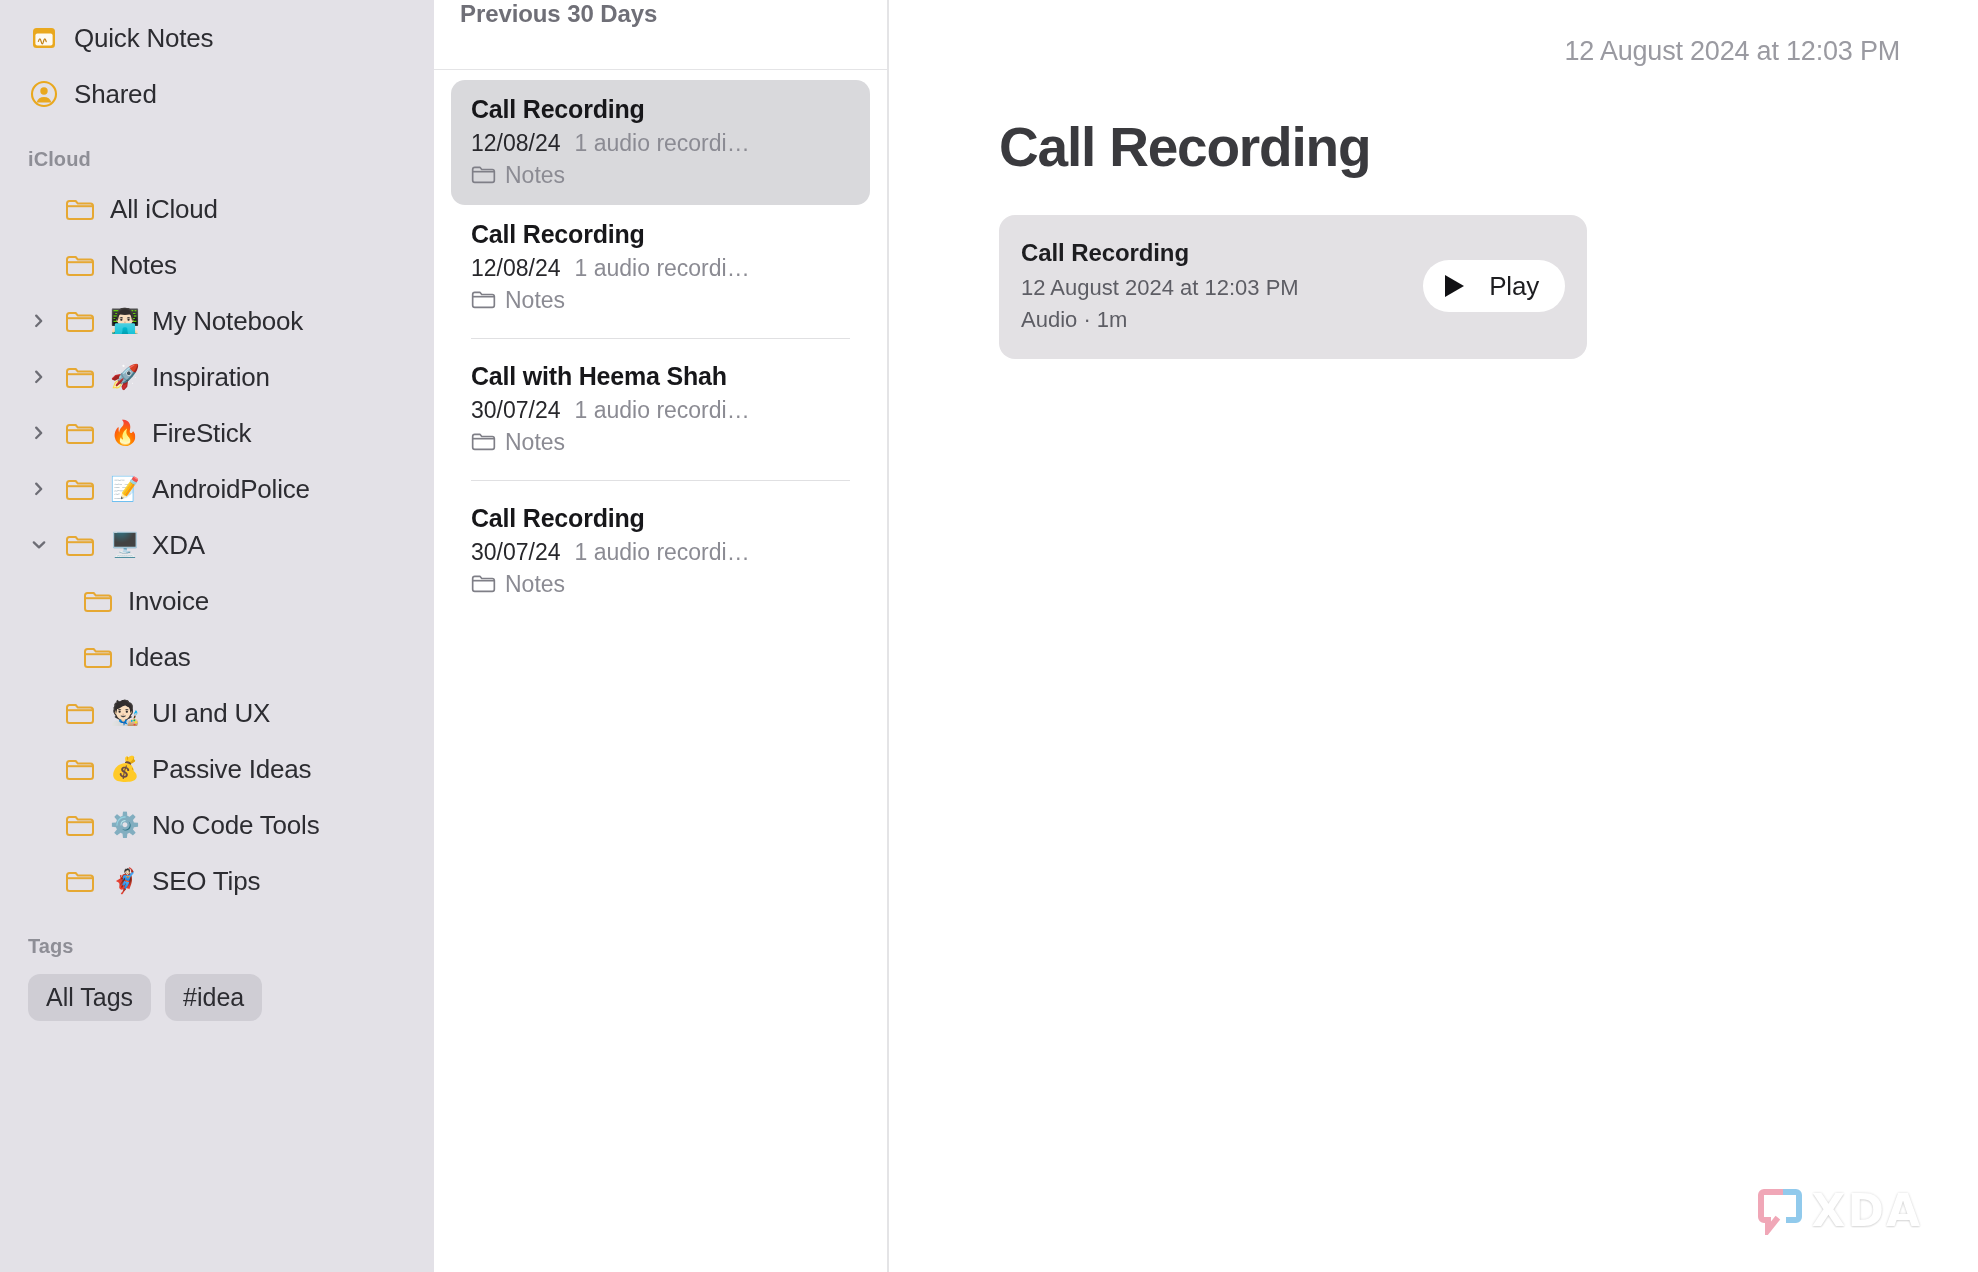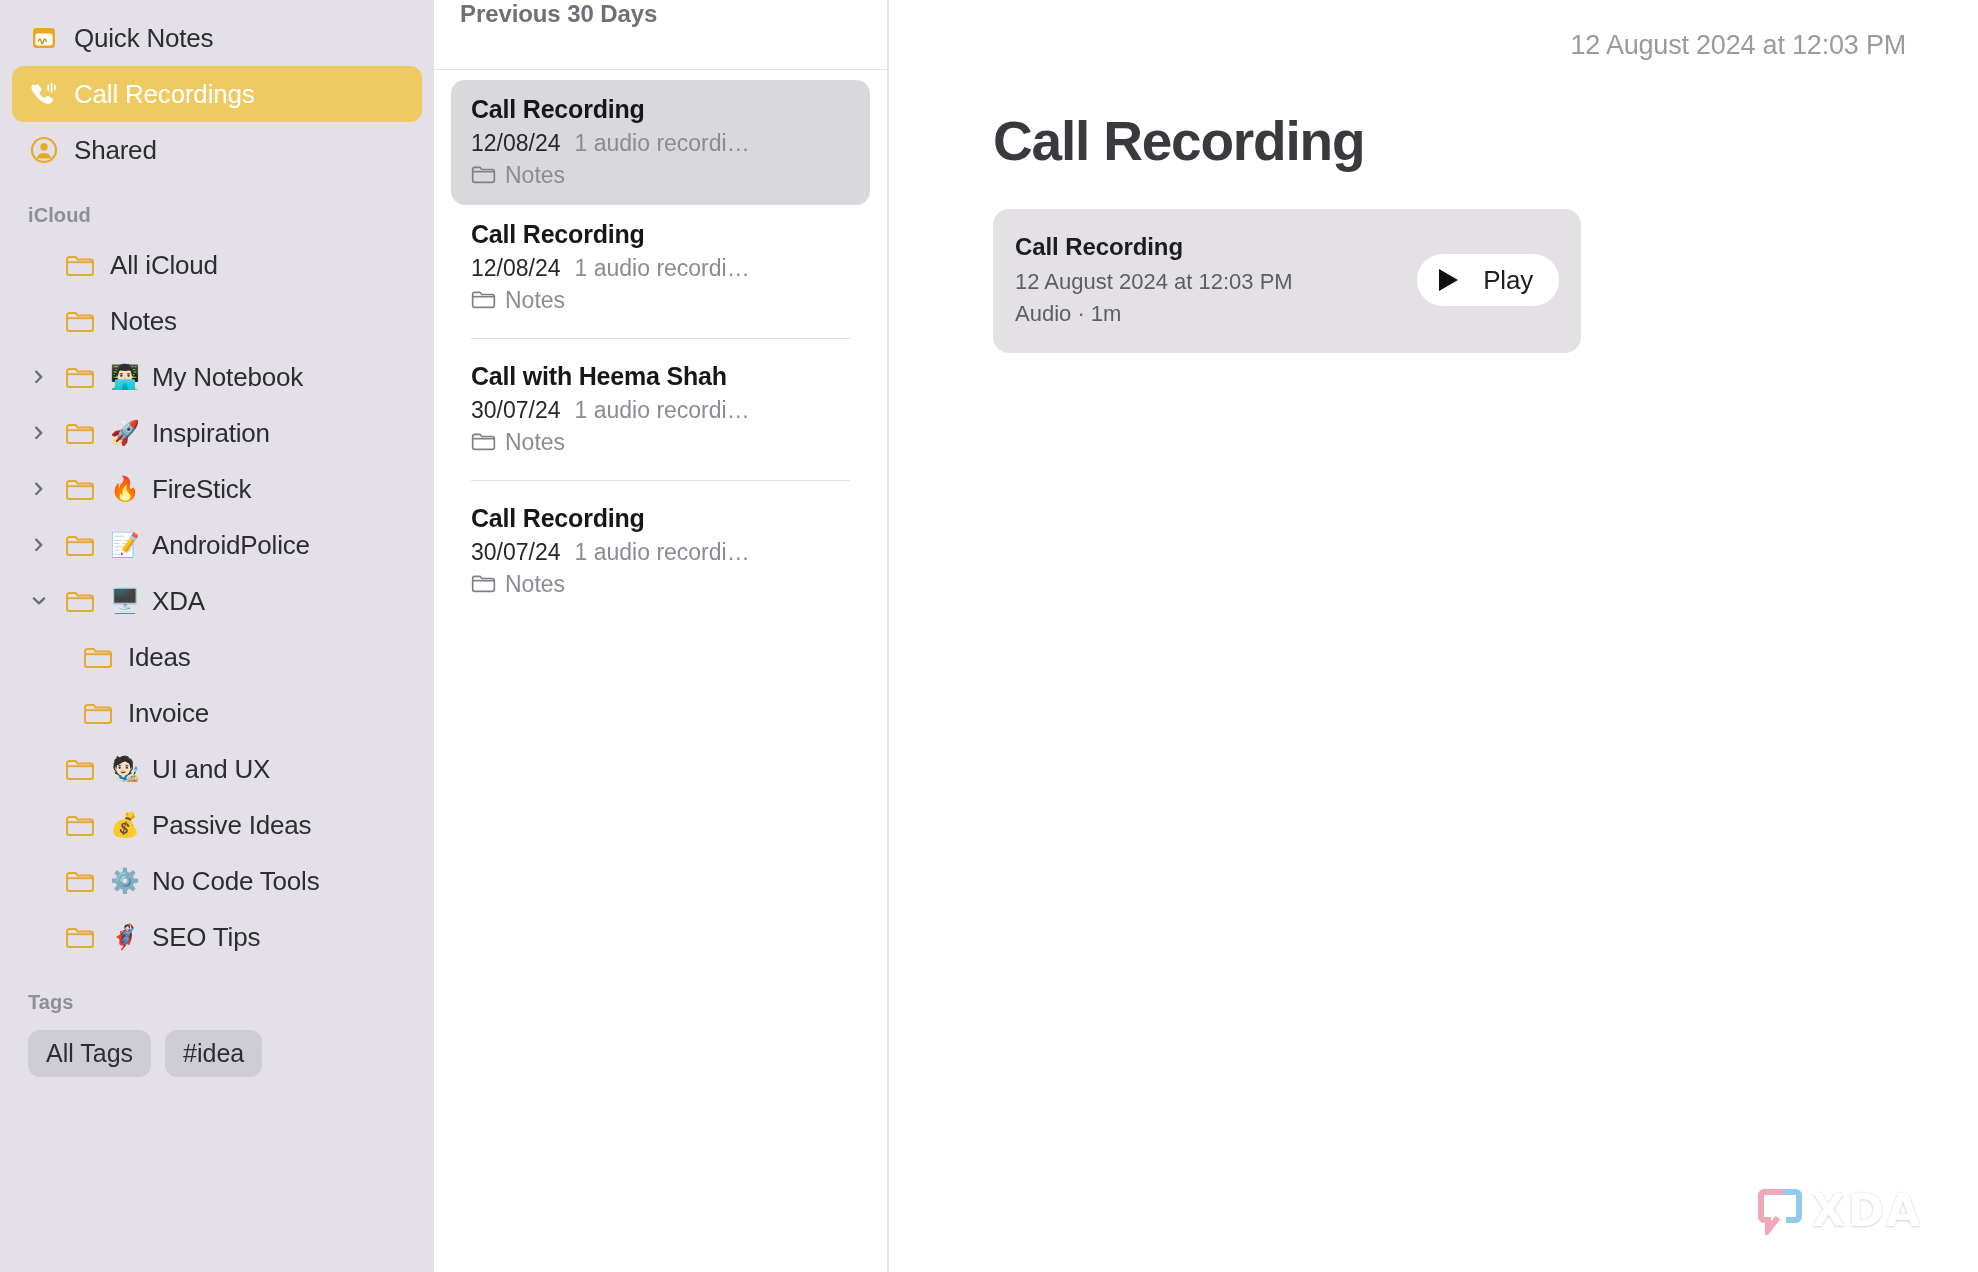--- a/index.html
+++ b/index.html
@@ -187,21 +187,21 @@
     height: 1px;
     background: #e0e0e2;
     margin: 8px 37px 8px 37px;
   }
 
   
   .main {
     flex: 1 1 auto;
     background: #ffffff;
     position: relative;
-    padding: 10px;
+    padding: 16px;
   }
 
   .main-date {
     text-align: right;
     font-size: 27px;
     color: #9a9aa1;
     padding: 20px 62px 0 0;
     letter-spacing: -0.2px;
   }
 
@@ -294,33 +294,20 @@
         <div class="side-row">
           <span class="icn">
             <svg width="28" height="28" viewBox="0 0 28 28">
               <rect x="3" y="4" width="22" height="20" rx="3.5" fill="#e9a81f"></rect>
               <rect x="5.4" y="9.6" width="17.2" height="12" rx="2" fill="#fdfaf2"></rect>
               <path d="M8.4 17.4c1.1-3.4 1.9-3.4 2.7 0 .8 3.2 1.6 3.2 2.5-.3.8-3.2 1.7-3 2.6.6" fill="none" stroke="#c07f12" stroke-width="1.25" stroke-linecap="round" stroke-linejoin="round"></path>
             </svg>
           </span>
           <span class="label">Quick Notes</span>
         </div>
-        <div class="side-row selected">
-          <span class="icn">
-            <svg width="30" height="28" viewBox="0 0 30 28">
-              <path d="M5.6 4.2c1.3-1.3 2.6-1.1 3.5.2l2 3c.6.9.5 1.8-.3 2.6l-1.2 1.2c-.3.3-.4.6-.2 1 .9 1.9 2.6 3.7 4.6 4.8.4.2.8.1 1.1-.2l1.2-1.2c.8-.8 1.7-.9 2.6-.3l3 2c1.3.9 1.5 2.2.2 3.5l-1 1c-1.3 1.3-3.1 1.7-5.2.8-3-1.2-6-3.6-8.2-5.8-2.2-2.2-4.6-5.2-5.8-8.2-.9-2.1-.5-3.9.8-5.2z" fill="#ffffff" transform="translate(1,1)"></path>
-              <g stroke="#ffffff" stroke-width="1.7" stroke-linecap="round">
-                <path d="M19.4 5.4v4.4"></path>
-                <path d="M22.6 3.6v8"></path>
-                <path d="M25.8 5.6v4"></path>
-              </g>
-            </svg>
-          </span>
-          <span class="label">Call Recordings</span>
-        </div>
         <div class="side-row">
           <span class="icn">
             <svg width="28" height="28" viewBox="0 0 28 28">
               <circle cx="14" cy="14" r="12" fill="none" stroke="#e9a81f" stroke-width="2.1"></circle>
               <circle cx="14" cy="11" r="3.7" fill="#e9a81f"></circle>
               <path d="M6.6 22.4a7.8 7.8 0 0 1 14.8 0" fill="#e9a81f"></path>
             </svg>
           </span>
           <span class="label">Shared</span>
         </div>
@@ -437,35 +424,35 @@
             <svg width="18" height="18" viewBox="0 0 18 18">
               <path d="M6.2 3.6L11.2 9l-5 5" fill="none" stroke="#6d6d75" stroke-width="2.3" stroke-linecap="round" stroke-linejoin="round"></path>
             </svg>
           </span>
           <span class="icn">
             <svg width="30" height="24" viewBox="0 0 30 24">
               <path d="M2 6.5a2.5 2.5 0 0 1 2.5-2.5h6.2l2.2 2.6h12.6A2.5 2.5 0 0 1 28 9.1v10.4A2.5 2.5 0 0 1 25.5 22h-21A2.5 2.5 0 0 1 2 19.5z" fill="none" stroke="#E6A833" stroke-width="2" stroke-linejoin="round"></path>
               <path d="M2.4 9.2h25.2" fill="none" stroke="#E6A833" stroke-width="2"></path>
             </svg>
           </span>
+          <span class="label">Invoice</span>
+        </div>
+        <div class="side-row indent-1">
+          <span class="disclosure spacer">
+            <svg width="18" height="18" viewBox="0 0 18 18">
+              <path d="M6.2 3.6L11.2 9l-5 5" fill="none" stroke="#6d6d75" stroke-width="2.3" stroke-linecap="round" stroke-linejoin="round"></path>
+            </svg>
+          </span>
+          <span class="icn">
+            <svg width="30" height="24" viewBox="0 0 30 24">
+              <path d="M2 6.5a2.5 2.5 0 0 1 2.5-2.5h6.2l2.2 2.6h12.6A2.5 2.5 0 0 1 28 9.1v10.4A2.5 2.5 0 0 1 25.5 22h-21A2.5 2.5 0 0 1 2 19.5z" fill="none" stroke="#E6A833" stroke-width="2" stroke-linejoin="round"></path>
+              <path d="M2.4 9.2h25.2" fill="none" stroke="#E6A833" stroke-width="2"></path>
+            </svg>
+          </span>
           <span class="label">Ideas</span>
-        </div>
-        <div class="side-row indent-1">
-          <span class="disclosure spacer">
-            <svg width="18" height="18" viewBox="0 0 18 18">
-              <path d="M6.2 3.6L11.2 9l-5 5" fill="none" stroke="#6d6d75" stroke-width="2.3" stroke-linecap="round" stroke-linejoin="round"></path>
-            </svg>
-          </span>
-          <span class="icn">
-            <svg width="30" height="24" viewBox="0 0 30 24">
-              <path d="M2 6.5a2.5 2.5 0 0 1 2.5-2.5h6.2l2.2 2.6h12.6A2.5 2.5 0 0 1 28 9.1v10.4A2.5 2.5 0 0 1 25.5 22h-21A2.5 2.5 0 0 1 2 19.5z" fill="none" stroke="#E6A833" stroke-width="2" stroke-linejoin="round"></path>
-              <path d="M2.4 9.2h25.2" fill="none" stroke="#E6A833" stroke-width="2"></path>
-            </svg>
-          </span>
-          <span class="label">Invoice</span>
         </div>
         <div class="side-row">
           <span class="disclosure spacer">
             <svg width="18" height="18" viewBox="0 0 18 18">
               <path d="M6.2 3.6L11.2 9l-5 5" fill="none" stroke="#6d6d75" stroke-width="2.3" stroke-linecap="round" stroke-linejoin="round"></path>
             </svg>
           </span>
           <span class="icn">
             <svg width="30" height="24" viewBox="0 0 30 24">
               <path d="M2 6.5a2.5 2.5 0 0 1 2.5-2.5h6.2l2.2 2.6h12.6A2.5 2.5 0 0 1 28 9.1v10.4A2.5 2.5 0 0 1 25.5 22h-21A2.5 2.5 0 0 1 2 19.5z" fill="none" stroke="#E6A833" stroke-width="2" stroke-linejoin="round"></path>

